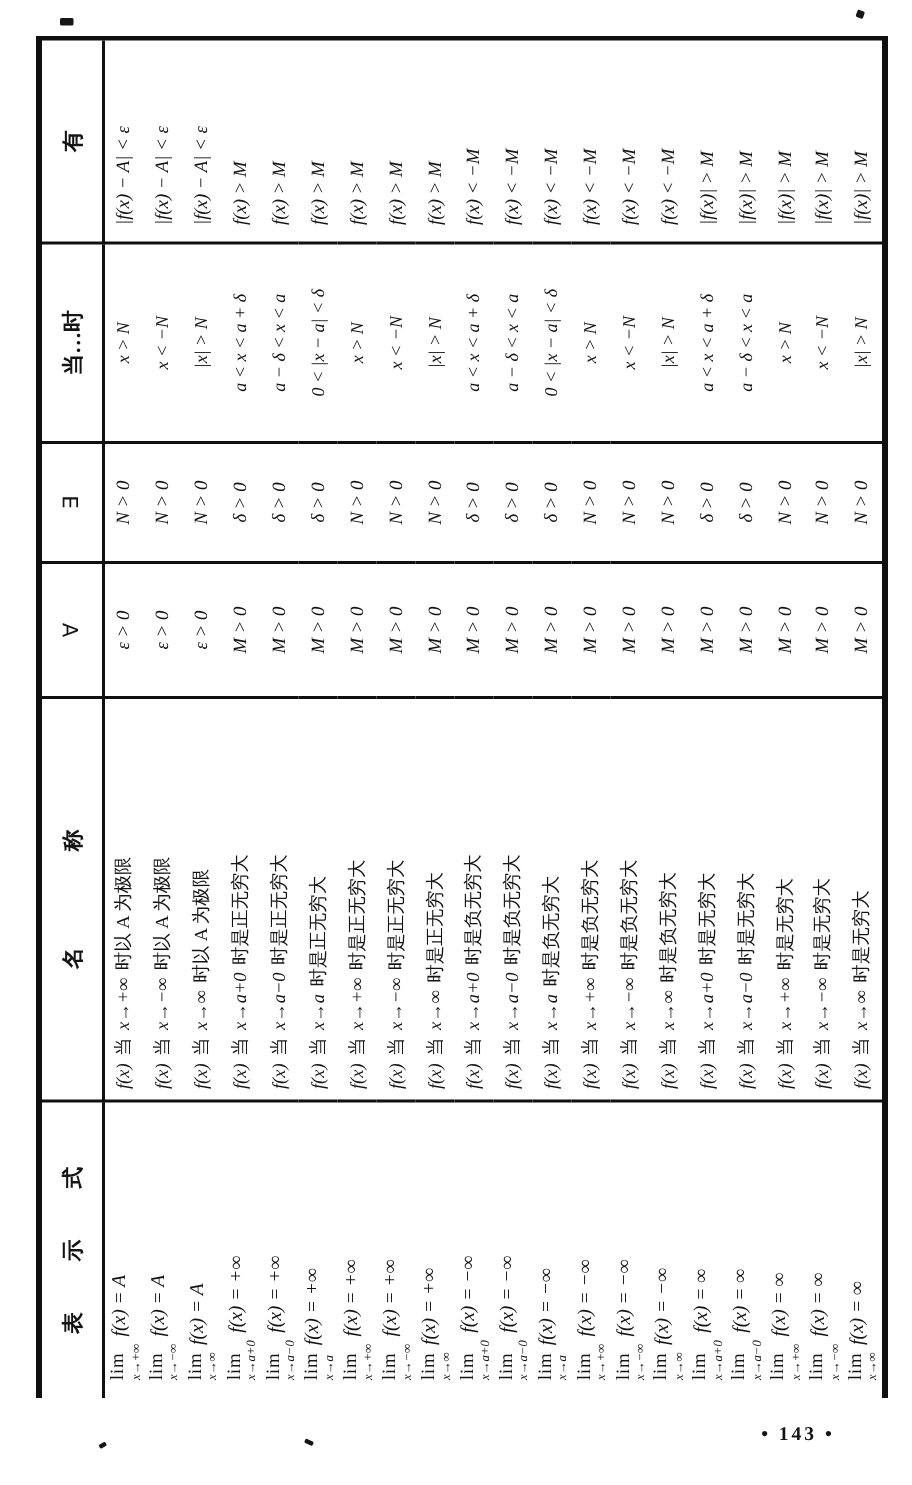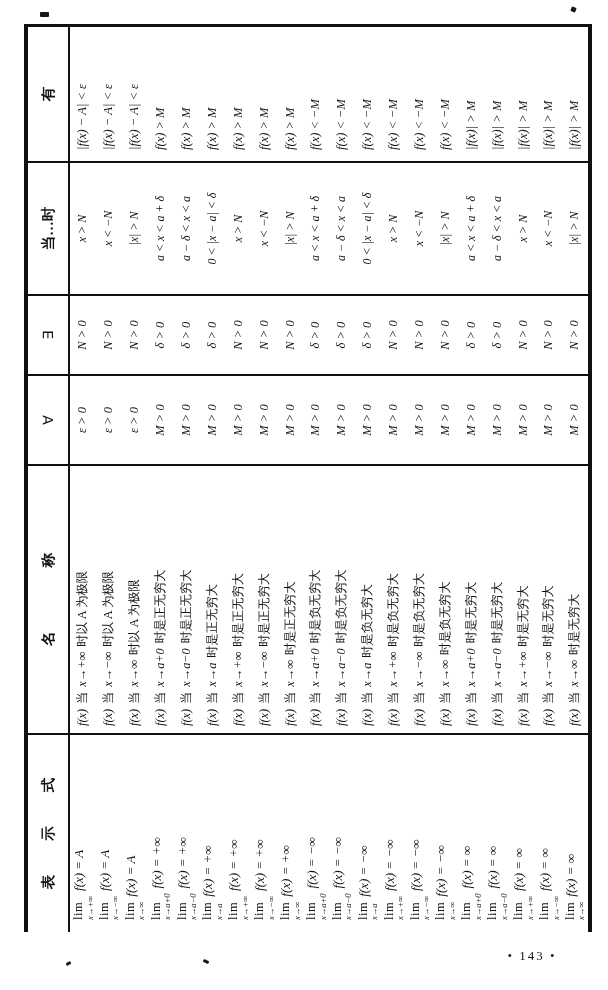--- a/index.html
+++ b/index.html
@@ -40,21 +40,21 @@
             line-height:1;margin-right:5px;font-style:normal;}
   .lim{font-size:12.5px;letter-spacing:0.5px;}
   .limsub{font-size:8.5px;font-style:italic;margin-top:1px;}
   .limbody{font-size:13px;line-height:13px;font-style:italic;}
   .c2{padding-left:7px;gap:5px;font-size:12.3px;}
   .c2 .it{font-style:italic;}
   .c5{font-size:12px;}
   .c6{padding-left:11px;}
   .pagenum{
     position:absolute;left:497px;top:948px;width:70px;
-    font-size:13px;font-weight:normal;letter-spacing:2px;text-align:center;
+    font-size:13px;font-weight:bold;letter-spacing:2px;text-align:center;
   }
   .artifact{position:absolute;background:#161616;border-radius:1px;}
   .a1{left:40px;top:12px;width:9px;height:5px;}
   .a2{left:571px;top:7px;width:5px;height:5px;transform:rotate(20deg);}
   .a3{left:66px;top:962px;width:5px;height:3px;transform:rotate(-30deg);}
   .a4{left:203px;top:960px;width:6px;height:3px;transform:rotate(25deg);}
 </style>
 </head>
 <body>
 

